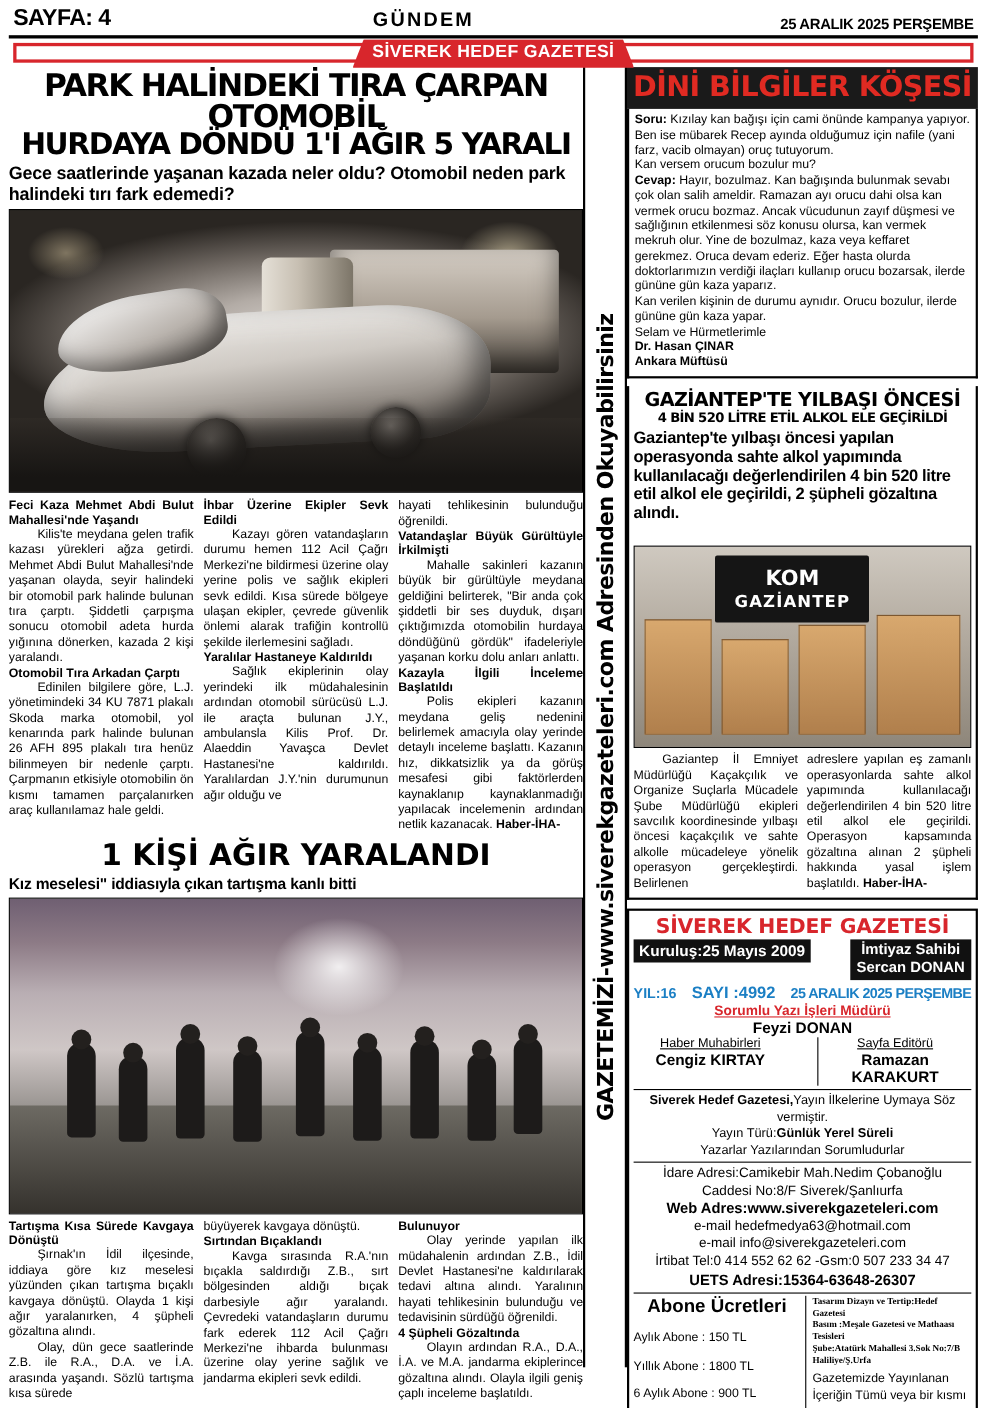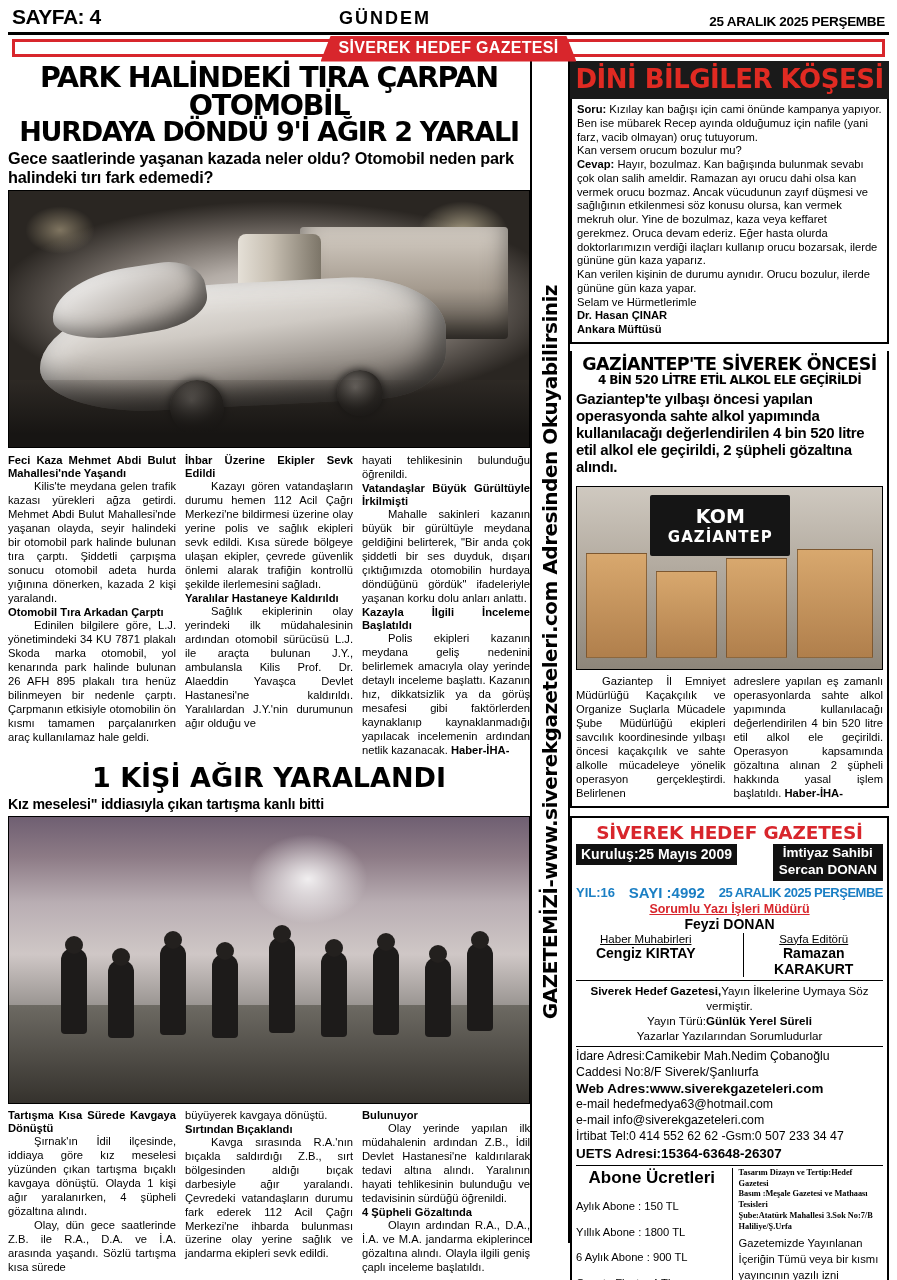--- a/index.html
+++ b/index.html
@@ -165,21 +165,21 @@
   .gz-hd {
     border:2px solid #000; border-top:none; margin-top:7px; padding: 4px 4px 5px;
   }
   .gz-title {
     text-align:center; font-family:"DejaVu Sans", sans-serif; font-weight:900;
     font-size: 17.5px; line-height: 1.08; letter-spacing:-0.6px;
   }
   .gz-title .l2 { font-size: 12px; }
   .gz-lead { font-size: 15px; font-weight:bold; line-height:1.14; margin-top:3px; letter-spacing:-0.3px;}
   .photo3 {
-    margin-top: 11px; height: 184px; border:1px solid #000; position:relative; overflow:hidden;
+    margin-top: 21px; height: 184px; border:1px solid #000; position:relative; overflow:hidden;
     background: linear-gradient(180deg,#cfc9c0 0%, #b5ada2 40%, #8e867a 100%);
   }
   .photo3 .sign {
     position:absolute; left:24%; top:4%; width:46%; height:34%;
     background:#151515; border-radius:2px;
     color:#fff; font-family:"DejaVu Sans",sans-serif; font-weight:900;
     display:flex; flex-direction:column; align-items:center; justify-content:center;
     font-size: 19px; line-height:1;
   }
   .photo3 .sign .s2 { font-size: 15px; margin-top:4px; letter-spacing:1px;}
@@ -208,21 +208,21 @@
   .mb-row2 .tar { font-size:13px; letter-spacing:-0.5px;}
   .mb-red { text-align:center; color:#d8262c; font-size:12.5px; font-weight:bold; text-decoration:underline; margin-top:1px;}
   .mb-center { text-align:center; font-weight:bold; font-size:14px; }
   .mb-row3 { display:flex; justify-content:flex-end; margin-top:1px;gap:28px; }
   .mb-row3 .cell { width:48%; text-align:center; }
   .mb-row3 .lbl { font-size:11.5px; text-decoration: underline; }
   .mb-row3 .nm { font-size:14px; font-weight:bold; }
   .mb-hr { border-top:1px solid #000; margin: 3px 0 2px; }
   .mb-p { text-align:center; font-size:11.6px; line-height:1.3; }
   .mb-p b { font-weight:bold; }
-  .mb-p2 { font-size:12.3px; line-height:1.28; }
+  .mb-p2 { text-align:center; font-size:12.3px; line-height:1.28; }
   .mb-split { display:flex; gap:6px; margin-top:2px; }
   .mb-split .lft { width:52%; border-right:1px solid #000; padding-right:4px; }
   .mb-split .rgt { width:48%; }
   .abone-h { text-align:center; font-weight:bold; font-size:17px; }
   .abone-l { font-size:11.2px; line-height:1.32;margin-top:11px; }
   .tiny { font-size:8.3px; line-height:1.3; text-align:left; font-family:"Liberation Serif", serif; font-weight:bold;}
   .rgt-p { font-size:11.2px; line-height:1.42; }
 </style>
 </head>
 <body>
@@ -239,21 +239,21 @@
     <div class="strip-bars"></div>
     <div class="strip-title">SİVEREK HEDEF GAZETESİ</div>
   </div>
 
   <div class="body-area">
 
     <div class="left-col">
 
       <div class="hl1">
         <div>PARK HALİNDEKİ TIRA ÇARPAN OTOMOBİL</div>
-        <div class="l2">HURDAYA DÖNDÜ 9'İ AĞIR 2 YARALI</div>
+        <div class="l2">HURDAYA DÖNDÜ 1'İ AĞIR 5 YARALI</div>
       </div>
       <div class="deck">Gece saatlerinde yaşanan kazada neler oldu? Otomobil neden park halindeki tırı fark edemedi?</div>
 
       <div class="photo1">
         <div class="glow"></div>
         <div class="glow2"></div>
         <div class="truck"></div>
         <div class="drum"></div>
         <div class="car"></div>
         <div class="hood"></div>
@@ -338,21 +338,21 @@
         <div>Kan versem orucum bozulur mu?</div>
         <span style="font-weight:bold">Cevap:</span><span> Hayır, bozulmaz. Kan bağışında bulunmak sevabı çok olan salih ameldir. Ramazan ayı orucu dahi olsa kan vermek orucu bozmaz. Ancak vücudunun zayıf düşmesi ve sağlığının etkilenmesi söz konusu olursa, kan vermek mekruh olur. Yine de bozulmaz, kaza veya keffaret gerekmez. Oruca devam ederiz. Eğer hasta olurda doktorlarımızın verdiği ilaçları kullanıp orucu bozarsak, ilerde gününe gün kaza yaparız.</span>
         <div>Kan verilen kişinin de durumu aynıdır. Orucu bozulur, ilerde gününe gün kaza yapar.</div>
         <div>Selam ve Hürmetlerimle</div>
         <div style="font-weight:bold">Dr. Hasan ÇINAR</div>
         <div style="font-weight:bold">Ankara Müftüsü</div>
       </div>
 
       <div class="gz-hd">
         <div class="gz-title">
-          <div>GAZİANTEP'TE SİVEREK ÖNCESİ</div>
+          <div>GAZİANTEP'TE YILBAŞI ÖNCESİ</div>
           <div class="l2">4 BİN 520 LİTRE ETİL ALKOL ELE GEÇİRİLDİ</div>
         </div>
         <div class="gz-lead">Gaziantep'te yılbaşı öncesi yapılan operasyonda sahte alkol yapımında kullanılacağı değerlendirilen 4 bin 520 litre etil alkol ele geçirildi, 2 şüpheli gözaltına alındı.</div>
 
         <div class="photo3">
           <div class="sign">
             <div>KOM</div>
             <div class="s2">GAZİANTEP</div>
           </div>
           <div class="pal" style="left:3%;width:20%;height:58%;"></div>

